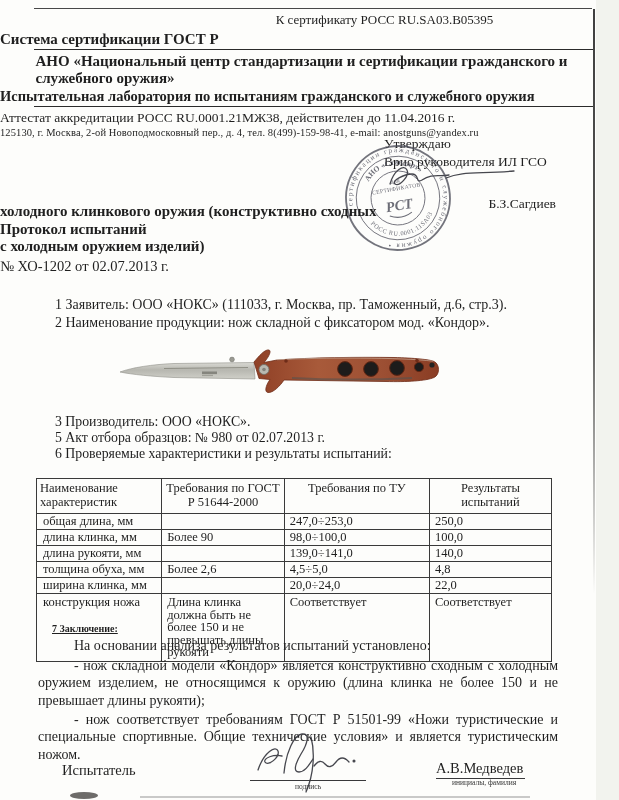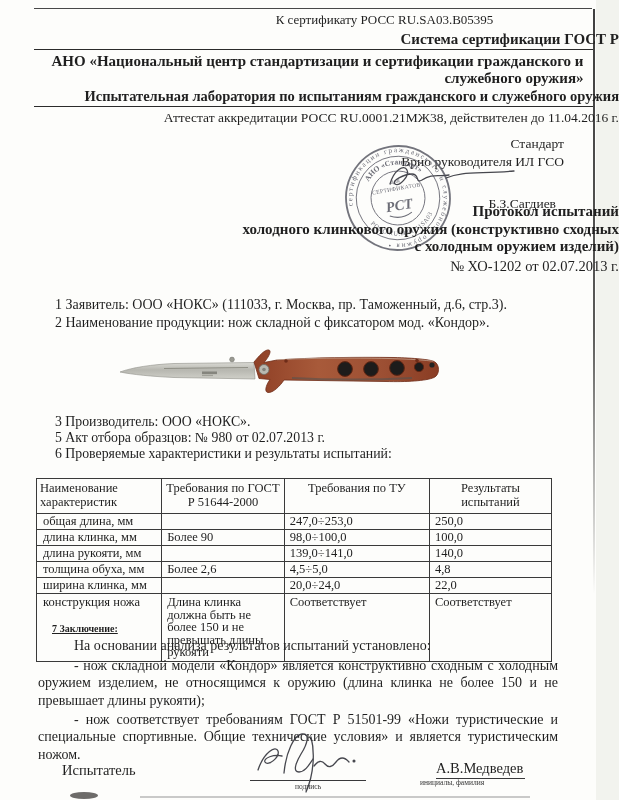--- a/index.html
+++ b/index.html
@@ -2,21 +2,21 @@
 <html><head>
 <meta charset="utf-8">
 <style>
   html,body{margin:0;padding:0;background:#e9e9e6;}
   .page{
     position:relative;width:619px;height:800px;margin:0 auto;
     background:#fdfdfb;overflow:hidden;
     font-family:"Liberation Serif","DejaVu Serif",serif;color:#1f1f1f;
   }
   .abs{position:absolute;}
-  .center{text-align:right;}
+  .center{text-align:left;}
   .bold{font-weight:bold;}
 
   
   .scan-top-line{left:34px;top:8px;width:558px;height:0;border-top:1.4px solid rgba(40,40,40,.85);}
   .scan-right-line{left:593px;top:9px;width:2px;height:585px;
     background:linear-gradient(to bottom,#3f3f3f 0%,#5a5a58 55%,rgba(120,120,115,0) 100%);}
   .scan-right-band{right:0;top:0;width:23px;height:800px;background:rgba(205,210,192,.22);}
   .scan-bottom-blob{left:70px;top:792px;width:28px;height:7px;background:#3c3a38;border-radius:50%;opacity:.75;}
   .scan-bottom-streak{left:140px;top:796px;width:390px;height:1.5px;background:rgba(70,70,68,.28);}
 
@@ -57,21 +57,21 @@
   .conclusion{left:36px;top:620px;width:524px;font-size:14px;line-height:17.4px;}
   .conclusion .h{font-weight:bold;font-size:10px;padding-left:16px;text-decoration:underline;}
   .conclusion .intro{padding-left:38px;}
   .conclusion p{margin:2px;text-align:justify;text-indent:36px;}
 
   
   .tester-label{left:62px;top:762px;font-size:14.5px;}
   .sig-line{left:250px;top:780px;width:116px;border-top:1.3px solid #38383a;}
   .sig-caption{left:250px;top:782px;width:116px;text-align:center;font-size:7.5px;color:#333;}
   .name-block{left:436px;top:760px;font-size:14.5px;border-bottom:1.3px solid #38383a;padding:0 2px 1px 0;}
-  .name-caption{left:420px;top:778px;font-size:7.5px;color:#333;}
+  .name-caption{left:452px;top:778px;font-size:7.5px;color:#333;}
 
   svg text{font-family:"Liberation Serif","DejaVu Serif",serif;}
 </style>
 </head>
 <body>
 
 <div class="page">
 
   <div class="abs scan-right-band"></div>
   <div class="abs scan-top-line"></div>
@@ -80,24 +80,25 @@
   <div class="abs scan-bottom-streak"></div>
 
   <div class="abs header">
     <div class="cert-ref">К сертификату РОСС RU.SA03.B05395</div>
     <div class="system bold center">Система сертификации ГОСТ Р</div>
     <div class="rule"></div>
     <div class="org bold center">АНО «Национальный центр стандартизации и сертификации гражданского и служебного оружия»</div>
     <div class="lab bold center">Испытательная лаборатория по испытаниям гражданского и служебного оружия</div>
     <div class="rule"></div>
     <div class="accred center">Аттестат аккредитации РОСС RU.0001.21МЖ38, действителен до 11.04.2016 г.</div>
+    <div class="addr center">125130, г. Москва, 2-ой Новоподмосковный пер., д. 4,    тел. 8(499)-159-98-41, e-mail: anostguns@yandex.ru</div>
   </div>
 
   <div class="abs approval">
-    <div class="center">Стандарт</div>
+    <div class="center">Утверждаю</div>
     <div class="role center">Врио руководителя ИЛ ГСО</div>
     <div class="name">Б.З.Сагдиев</div>
   </div>
 
   <svg class="abs" style="left:382px;top:158px;" width="140" height="40" viewBox="0 0 140 40">
     <g fill="none" stroke="#33343c" stroke-width="1.3" stroke-linecap="round" opacity="0.9">
       <path d="M8,26 C 12,12 22,6 25,12 C 28,18 17,29 13,26 C 9,23 22,16 30,16 C 38,16 33,26 40,22 C 50,15 57,19 67,17"></path>
       <path d="M64,20 C 80,13 96,16 132,13"></path>
     </g>
   </svg>
@@ -124,22 +125,22 @@
         <textPath href="#arcBottom" startOffset="50%">РОСС RU.0001.11SA03</textPath>
       </text>
       <text x="55" y="40" font-size="6.5" text-anchor="middle">для</text>
       <text x="55" y="47.5" font-size="5.6" letter-spacing="0.3" text-anchor="middle">СЕРТИФИКАТОВ</text>
       <text x="55" y="67" font-size="14" font-weight="bold" text-anchor="middle" font-style="italic">РСТ</text>
       <path d="M44,71 q11,6 22,0" stroke="#4c4d59" stroke-width="1" fill="none"></path>
     </g>
   </svg>
 
   <div class="abs title center">
+    <div class="bold">холодного клинкового оружия (конструктивно сходных</div>
     <div class="bold">Протокол испытаний</div>
-    <div class="bold">холодного клинкового оружия (конструктивно сходных</div>
     <div class="bold">с холодным оружием изделий)</div>
     <div class="t4">№ ХО-1202 от 02.07.2013 г.</div>
   </div>
 
   <div class="abs items12">
     <div>1 Заявитель: ООО «НОКС» (111033, г. Москва, пр. Таможенный, д.6, стр.3).</div>
     <div>2 Наименование продукции: нож складной с фиксатором мод. «Кондор».</div>
   </div>
 
   <svg class="abs" style="left:112px;top:348px;" width="332" height="56" viewBox="0 0 332 56">

